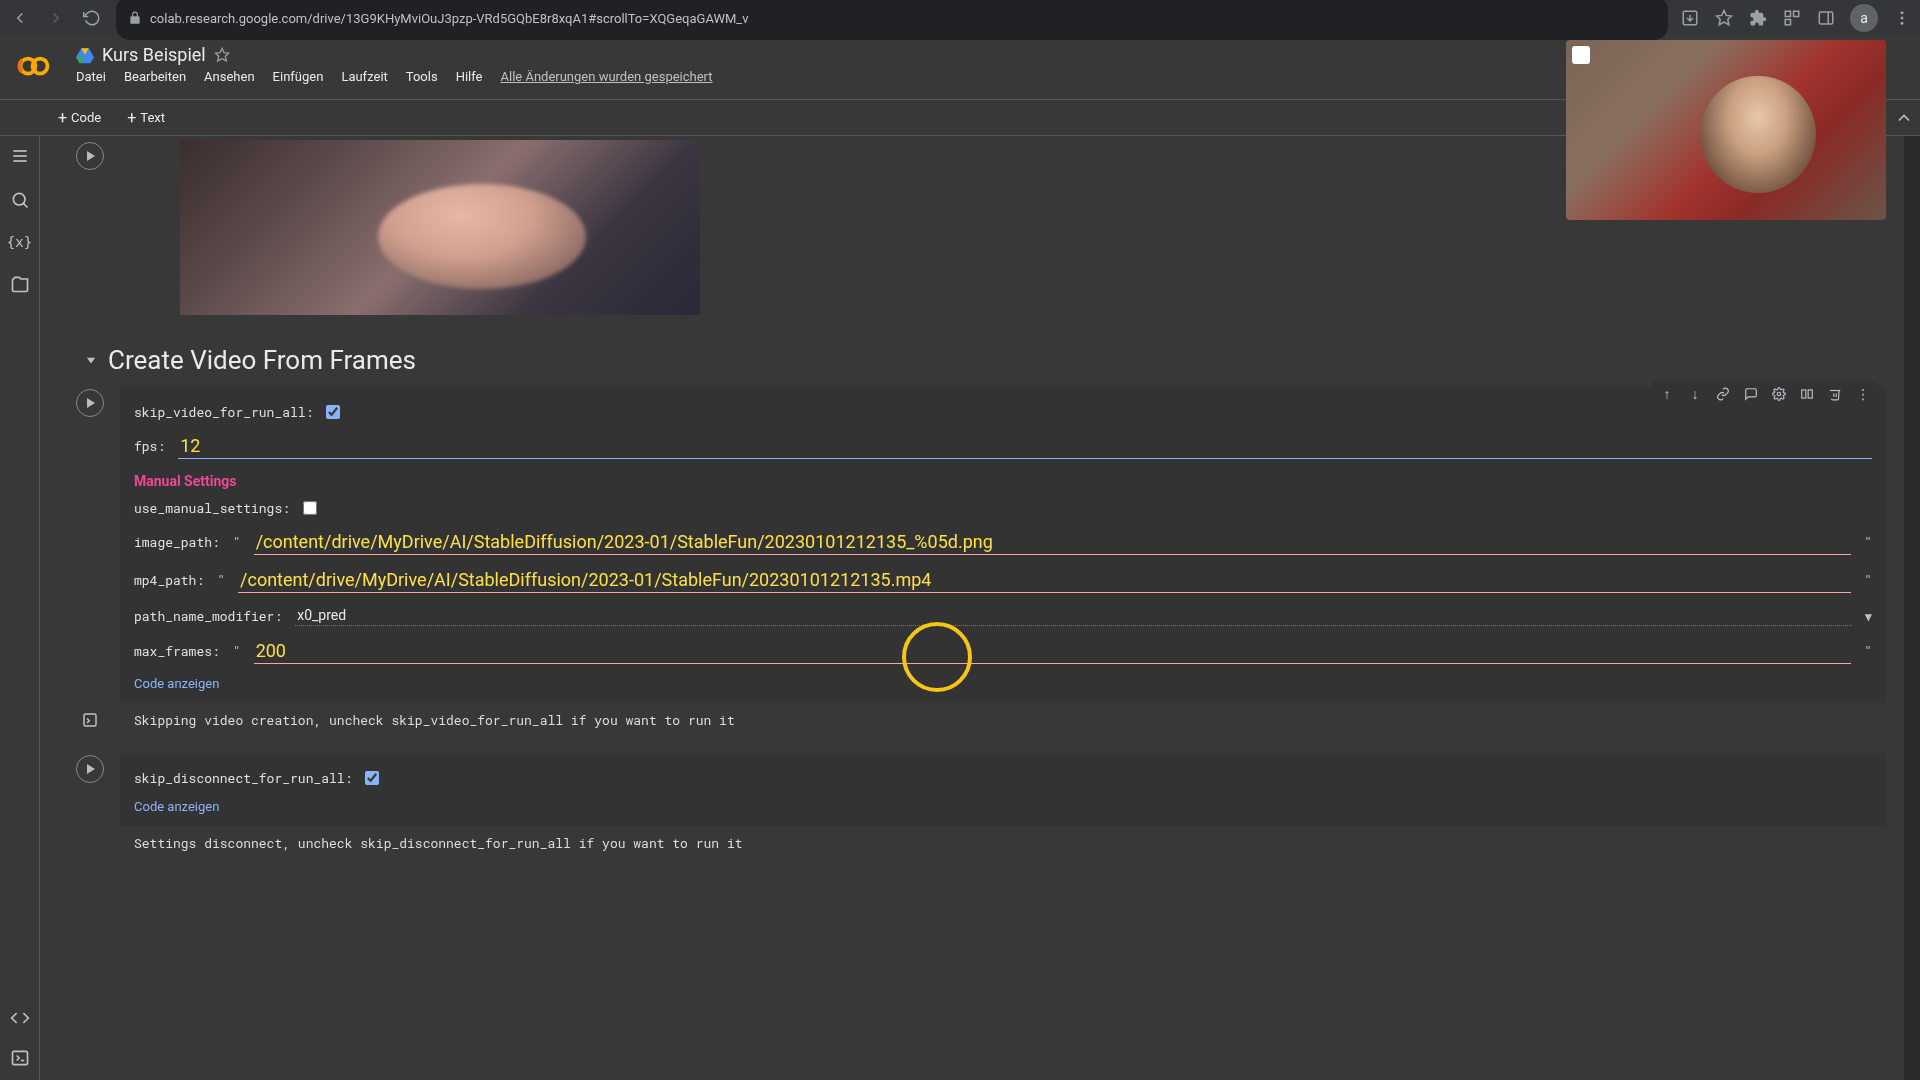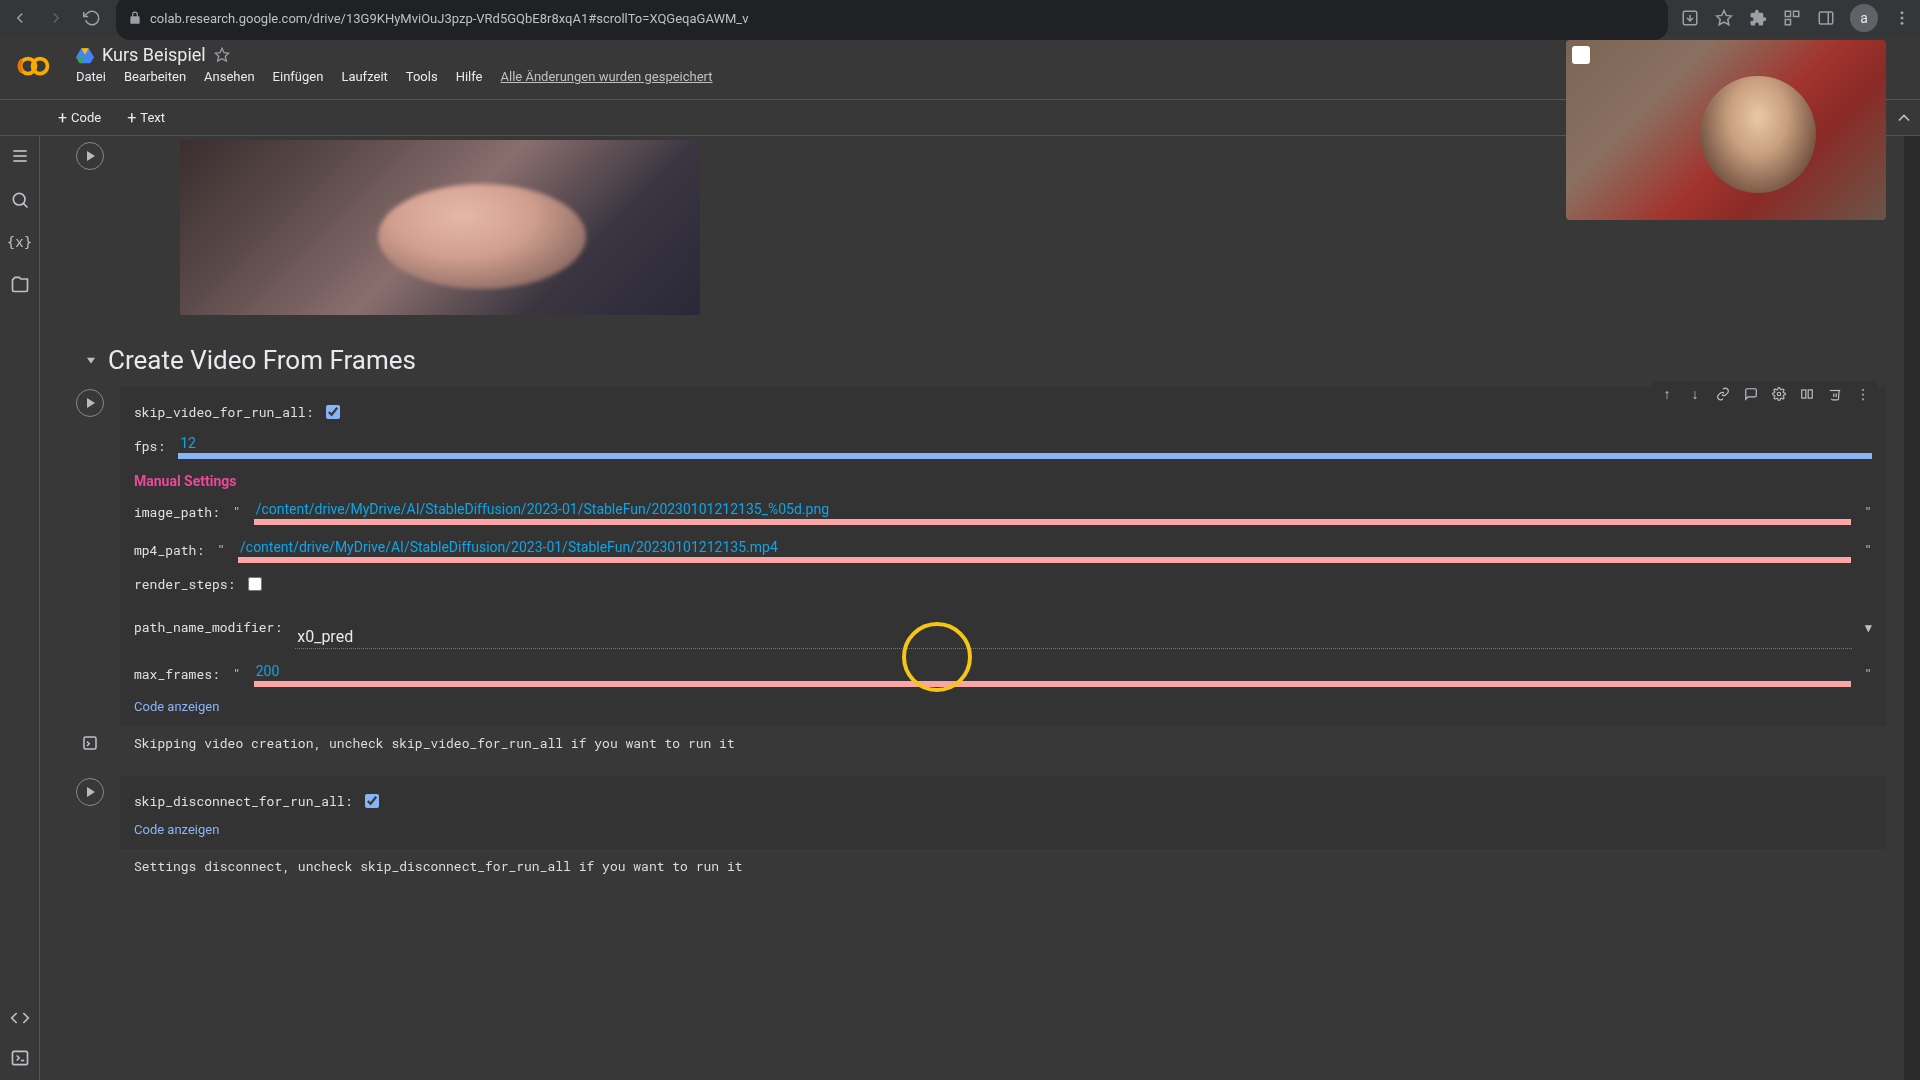--- a/index.html
+++ b/index.html
@@ -52,25 +52,25 @@
 .run-btn::before { content:''; border-left: 8px solid #bbb; border-top:5px solid transparent; border-bottom:5px solid transparent; margin-left:2px; }
 .cell-body { flex:1; background:#333; border-radius:0; padding: 10px 14px 10px 14px; position:relative; }
 .cell.active .cell-body { background:#333; }
 
 .cell-toolbar { position:absolute; top:-6px; right:8px; display:flex; gap:10px; background:#333; padding:4px 6px; border-radius:4px; color:#bdc1c6; }
 .cell-toolbar .tic { width:18px; height:18px; display:flex; align-items:center; justify-content:center; cursor:pointer; font-size:14px; }
 
 .form-row { display:flex; align-items:center; gap: 13px; padding: 6px 0; font-family: "Roboto Mono", monospace; font-size: 13px; color:#e0e0e0; }
 .form-row label { white-space:nowrap; }
 .quote { color:#bdc1c6; }
-.txt-input { flex:1; background:transparent; border:none; border-bottom: 6px solid #fca5a5; color:#0ea5e9; font-size: 14px; font-family: Roboto, sans-serif; padding: 2px 2px; outline:none; }
+.txt-input { flex:1; background:transparent; border:none; border-bottom: 1px solid #fca5a5; color:#fde047; font-size: 18px; font-family: Roboto, sans-serif; padding: 2px 2px; outline:none; }
 .fps-row .txt-input { border-bottom-color: #8ab4f8; }
 .checkbox { width:14px; height:14px; accent-color:#8ab4f8; }
 .section-sub { font-weight:bold; font-size:14px; color:#ec4899; padding: 8px 0 4px 0; font-family: Roboto, sans-serif; }
-.select { flex:1; background:transparent; border:none; border-bottom: 1px dotted #777; color:#e8eaed; font-size:16px; font-family: Roboto; padding:2px;margin-top:20px; }
+.select { flex:1; background:transparent; border:none; border-bottom: 1px dotted #777; color:#e8eaed; font-size:14px; font-family: Roboto; padding:2px; }
 .select-caret { color:#bdc1c6; font-size:12px; }
 .code-link { color:#8ab4f8; font-size:13px; cursor:pointer; padding: 6px 0 2px 0; font-family: Roboto; }
 
 .output-row { display:flex; }
 .output-gutter { width: 60px; display:flex; justify-content:center; padding-top:4px; color:#bdc1c6; }
 .output-text { flex:1; font-family: "Roboto Mono", monospace; font-size: 13px; color:#ddd; padding: 4px 0 20px 14px; }
 
 
 .highlight-circle { position:absolute; width: 70px; height: 70px; border: 4px solid #f5c518; border-radius:50%; pointer-events:none; left: 862px; top: 486px; }
 
@@ -316,34 +316,34 @@
           <div class="form-row">
             <label>skip_video_for_run_all:</label>
             <input type="checkbox" class="checkbox" checked="" style="">
           </div>
           <div class="form-row fps-row">
             <label>fps:</label>
             <input class="txt-input" value="12" style="">
           </div>
           <div class="section-sub">Manual Settings</div>
           <div class="form-row">
+            <label>use_manual_settings:</label>
+            <input type="checkbox" class="checkbox" style="">
+          </div>
+          <div class="form-row">
             <label>image_path:</label>
             <span class="quote">"</span>
             <input class="txt-input" value="/content/drive/MyDrive/AI/StableDiffusion/2023-01/StableFun/20230101212135_%05d.png" style="">
             <span class="quote">"</span>
           </div>
           <div class="form-row">
             <label>mp4_path:</label>
             <span class="quote">"</span>
             <input class="txt-input" value="/content/drive/MyDrive/AI/StableDiffusion/2023-01/StableFun/20230101212135.mp4" style="">
             <span class="quote">"</span>
-          </div>
-          <div class="form-row">
-            <label>render_steps:</label>
-            <input type="checkbox" class="checkbox" style="">
           </div>
           <div class="form-row">
             <label>path_name_modifier:</label>
             <span class="select">x0_pred</span>
             <span class="select-caret">▼</span>
           </div>
           <div class="form-row">
             <label>max_frames:</label>
             <span class="quote">"</span>
             <input class="txt-input" value="200" style="">

